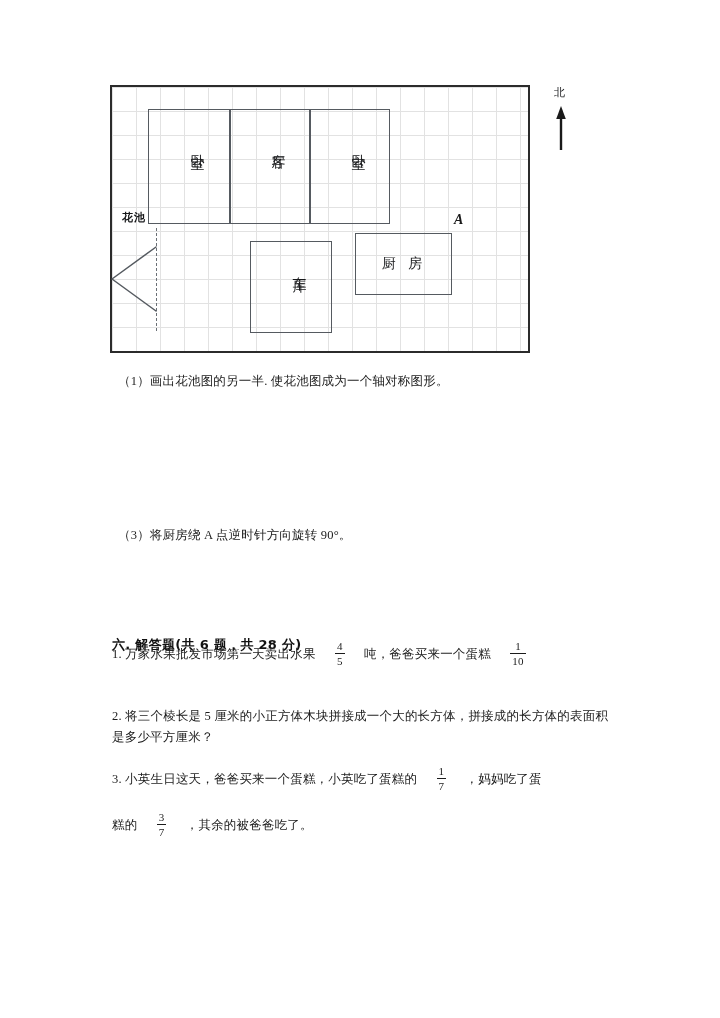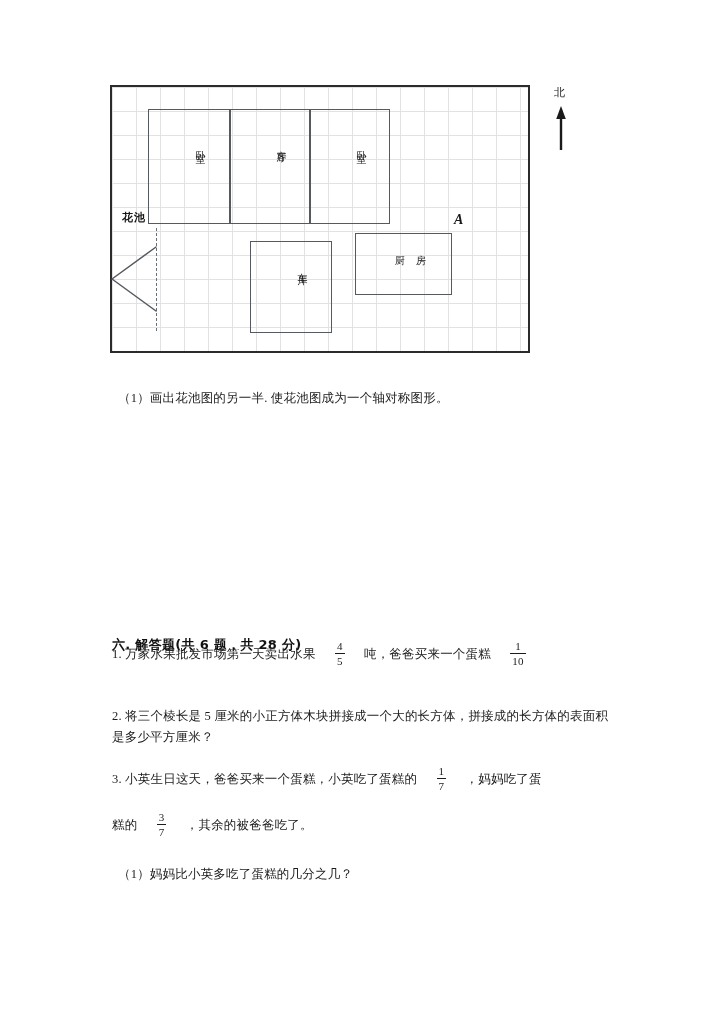--- a/index.html
+++ b/index.html
@@ -56,25 +56,25 @@
 
   .room {
     position: absolute;
     box-sizing: border-box;
     border: 1.5px solid #555a60;
     background: transparent;
   }
   .room-label {
     position: absolute;
     font-family: "DejaVu Sans", "Liberation Sans", sans-serif;
-    font-size: 10px;
+    font-size: 14px;
     color: #17181a;
     letter-spacing: 0px;
     line-height: 1.25;
-    text-align: right;
+    text-align: center;
     white-space: pre-line;
   }
   .vert-label {
     writing-mode: vertical-rl;
     text-orientation: upright;
     letter-spacing: 2px;
   }
 
   
   #room-bedroom-left { left: 38px; top: 24px; width: 82px; height: 115px; }
@@ -161,21 +161,21 @@
     font-family: "Liberation Serif", "DejaVu Serif", serif;
     font-size: 12.5px;
     color: #1b1b1b;
     line-height: 1.55;
     letter-spacing: 0.2px;
     white-space: nowrap;
   }
   .sub-q { left: 118px; }
   .num-q { left: 112px; white-space: normal; width: 500px; }
 
-  #subq1 { top: 389px; text-align: center; }
+  #subq1 { top: 372px; text-align: center; }
   #subq2 { top: 459px; }
   #subq3 { top: 526px; }
 
   .section-head {
     position: absolute;
     left: 112px;
     top: 588px;
     font-family: "DejaVu Sans", "Liberation Sans", sans-serif;
     font-weight: bold;
     font-size: 13px;
@@ -261,20 +261,21 @@
         <line x1="9" y1="46" x2="9" y2="12" stroke="#1a1a1a" stroke-width="2.4"></line>
         <polygon points="9,2 4.2,15 13.8,15" fill="#1a1a1a"></polygon>
       </svg>
     </div>
 
   </div>
 
   <div class="q-line sub-q" id="subq1">（1）画出花池图的另一半. 使花池图成为一个轴对称图形。</div>
 
 
+  <div class="q-line sub-q" id="subq3">（3）将厨房绕 A 点逆时针方向旋转 90°。</div>
 
   <div class="section-head">六. 解答题(共 6 题，共 28 分)</div>
 
   <div class="q-line num-q" id="item1">
     <span class="inline-run">1. 万家水果批发市场第一天卖出水果</span>
     <span class="frac">
       <span class="num">4</span>
       <span class="bar"></span>
       <span class="den">5</span>
     </span>
@@ -302,15 +303,14 @@
   <div class="q-line" id="item3b">
     <span class="inline-run">糕的</span>
     <span class="frac">
       <span class="num">3</span>
       <span class="bar"></span>
       <span class="den">7</span>
     </span>
     <span class="inline-run">，其余的被爸爸吃了。</span>
   </div>
 
-  <div class="q-line sub-q" id="item3q1">（1）妈妈比小英多吃了蛋糕的几分之几？</div>
 
 </div>
 
 </body></html>

